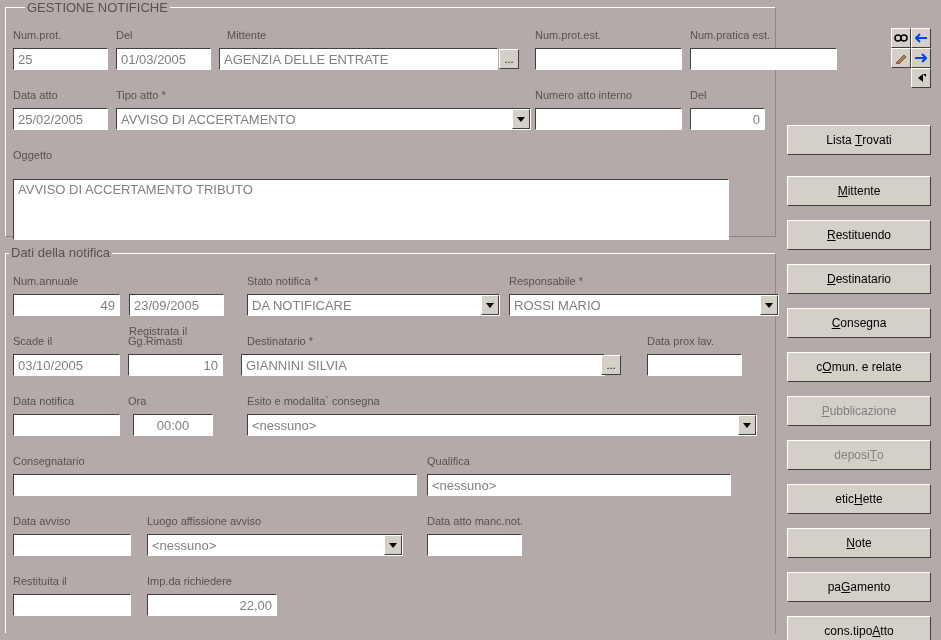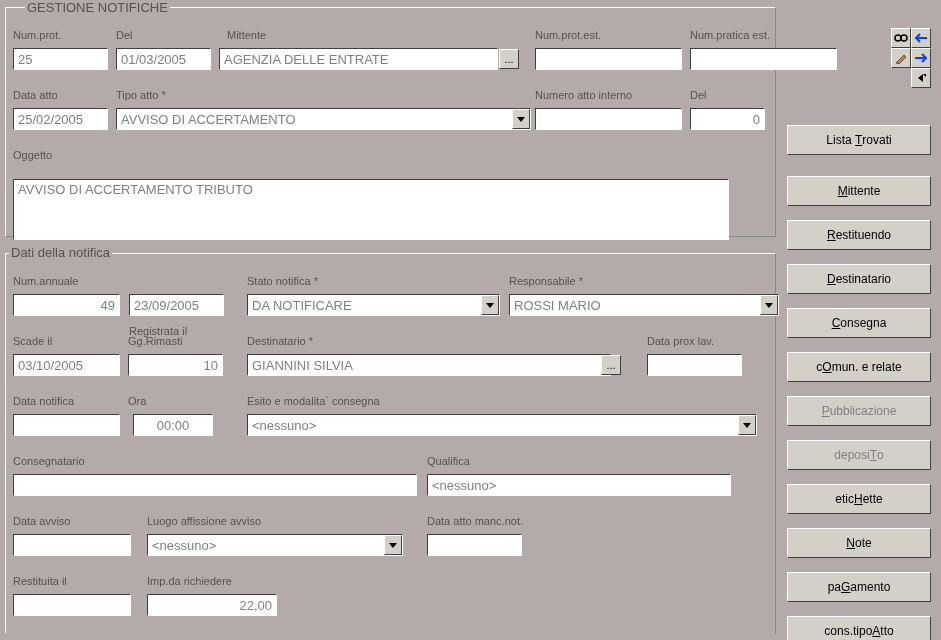--- a/index.html
+++ b/index.html
@@ -144,21 +144,21 @@
   <div class="select-arrow"></div>
 </div>
 
 <label style="position:absolute; left:13px; top:335px;">Scade il</label>
 <input style="position: absolute; left: 13px; top: 354px; width: 107px;" value="03/10/2005">
 
 <label style="position:absolute; left:128px; top:335px;">Gg.Rimasti</label>
 <input class="right" style="position: absolute; left: 128px; top: 354px; width: 95px;" value="10">
 
 <label style="position:absolute; left:247px; top:335px;">Destinatario *</label>
-<input style="position: absolute; left: 247px; top: 354px; width: 364px;" value="GIANNINI SILVIA">
+<input style="position: absolute; left: 241px; top: 354px; width: 364px;" value="GIANNINI SILVIA">
 <div class="btn-small" style="left:601px; top:355px;">...</div>
 
 <label style="position:absolute; left:647px; top:335px;text-align:center;">Data prox lav.</label>
 <input style="position: absolute; left: 647px; top: 354px; width: 95px;" value="">
 
 <label style="position:absolute; left:13px; top:395px;">Data notifica</label>
 <input style="position: absolute; left: 13px; top: 414px; width: 107px;" value="">
 
 <label style="position:absolute; left:128px; top:395px;">Ora</label>
 <input style="position: absolute; left: 133px; top: 414px; width: 80px; text-align: center;" value="00:00">

